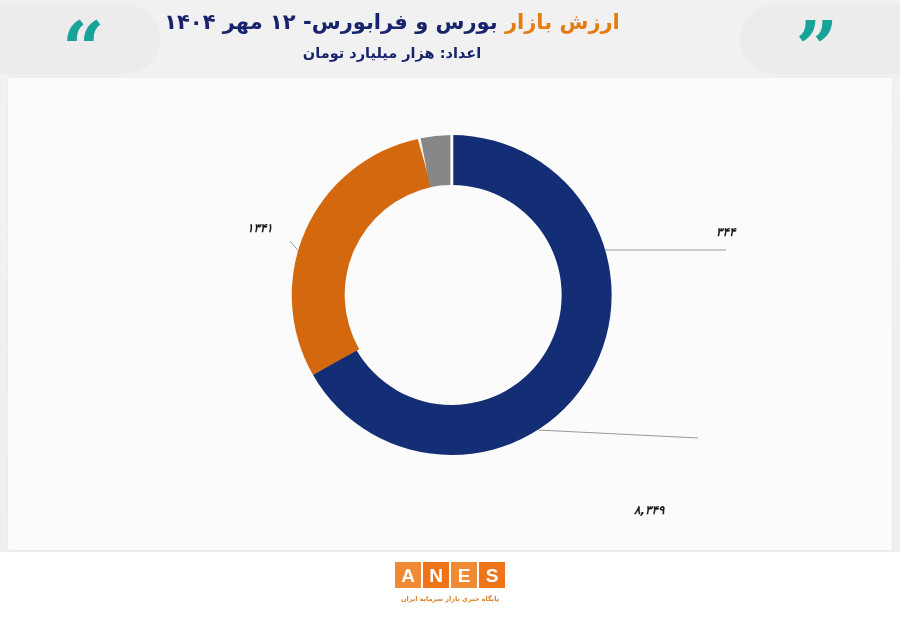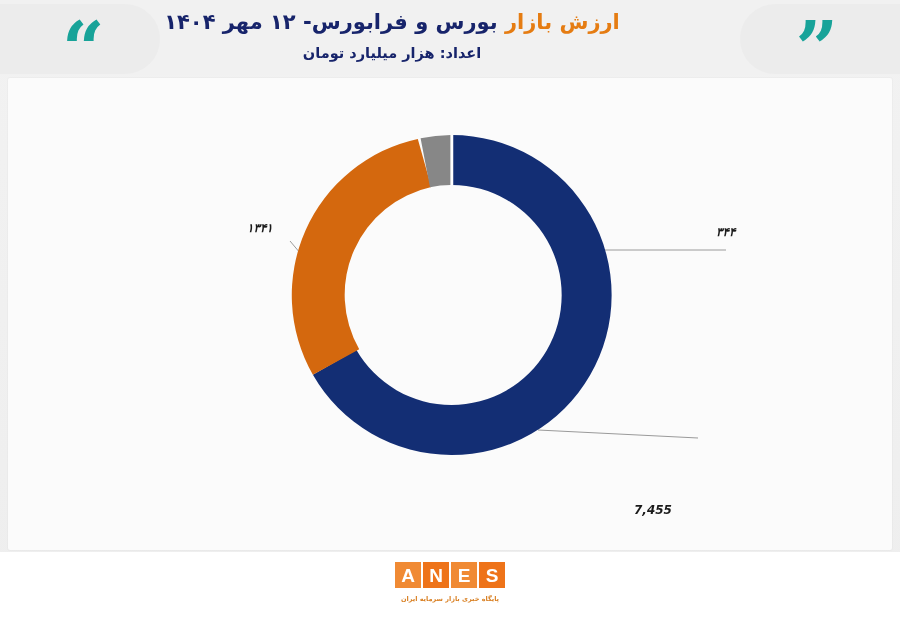--- a/index.html
+++ b/index.html
@@ -168,21 +168,21 @@
                  A 160 160 0 0 1 442.5 57.0
                  L 442.5 107.0
                  A 110 110 0 0 0 422.0 109.2
                  Z"></path>
 
         <line x1="444" y1="57" x2="444" y2="107" stroke="#ffffff" stroke-width="2.5"></line>
       </svg>
 
       <div class="val-label val-344">۳۴۴</div>
       <div class="val-label val-1341">۱۳۴۱</div>
-      <div class="val-label val-8349">7,455</div>
+      <div class="val-label val-8349">۸,۳۴۹</div>
     </div>
 
     <div class="legend">
       <div class="legend-item">
         <span class="legend-swatch" style="background:#132e74"></span>
         <span class="legend-label">بورس</span>
       </div>
       <div class="legend-item">
         <span class="legend-swatch" style="background:#d4680e"></span>
         <span class="legend-label">بازار اول و دوم فرابورس</span>

